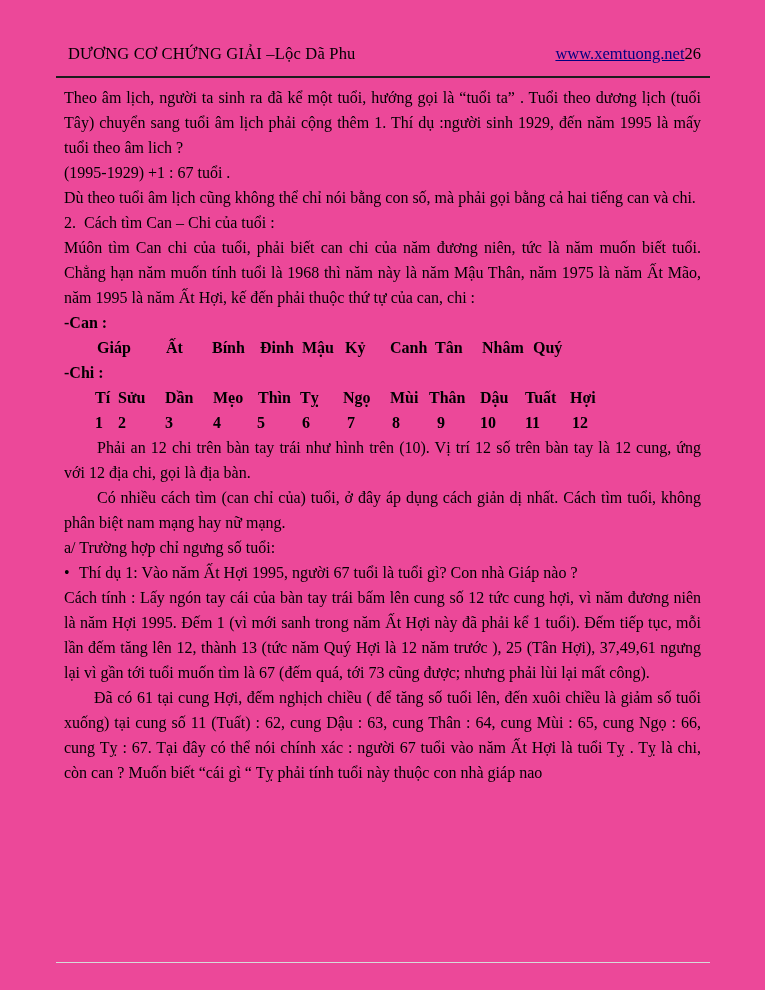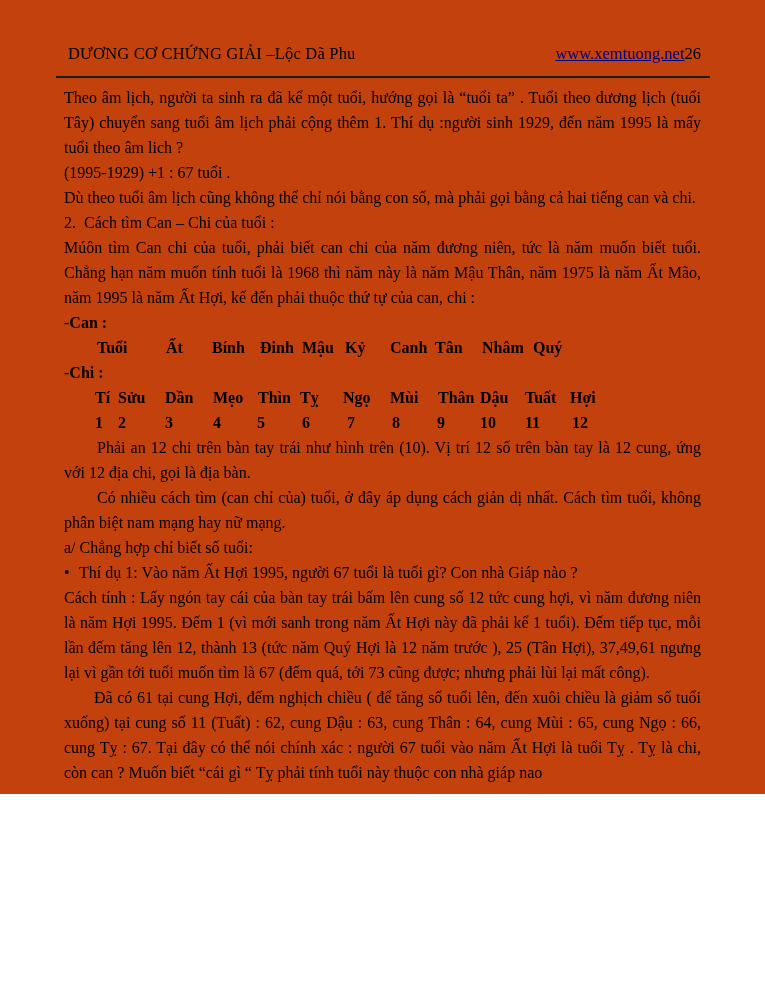--- a/index.html
+++ b/index.html
@@ -1,21 +1,21 @@
 <!DOCTYPE html>
 <html><head>
 <meta charset="utf-8">
 <style>
   html,body{margin:0;padding:0;}
   body{
     width:765px;height:990px;background:#ffffff;color:#000;
     font-family:"Liberation Serif","DejaVu Serif",serif;
     -webkit-font-smoothing:antialiased;
   }
-  .page{position:relative;width:765px;height:794px;overflow:hidden;background:#c2410c;}
+  .page{position:relative;width:765px;height:990px;overflow:hidden;background:#ec4899;}
 
   
   .header{position:absolute;top:44px;left:68px;width:633px;display:flex;align-items:baseline;font-size:16.5px;white-space:nowrap;}
   .header .title{flex:1;letter-spacing:.2px;}
   .header .link{text-decoration:underline;cursor:pointer;}
   .header .pagenum{}
   .rule{position:absolute;top:76px;left:56px;width:654px;height:0;border-top:2px solid #1c1c1c;}
   .footer-rule{position:absolute;top:962px;left:56px;width:654px;height:0;border-top:1px solid #d9d9d9;}
 
   
@@ -50,63 +50,63 @@
   <div class="rule"></div>
 
   <div class="content">
     <p>Theo âm lịch, người ta sinh ra đã kể một tuổi, hướng gọi là “tuổi ta” . Tuổi theo dương lịch (tuổi Tây) chuyển sang tuổi âm lịch phải cộng thêm 1. Thí dụ :người sinh 1929, đến năm 1995 là mấy tuổi theo âm lich ?</p>
     <p style="text-align:left;">(1995-1929) +1 : 67 tuổi .</p>
     <p>Dù theo tuổi âm lịch cũng không thể chỉ nói bằng con số, mà phải gọi bằng cả hai tiếng can và chi.</p>
     <p class="ml33">2.&nbsp; Cách tìm Can – Chi của tuổi :</p>
     <p class="ml28">Múôn tìm Can chi của tuổi, phải biết can chi của năm đương niên, tức là năm muốn biết tuổi. Chẳng hạn năm muốn tính tuổi là 1968 thì năm này là năm Mậu Thân, năm 1975 là năm Ất Mão, năm 1995 là năm Ất Hợi, kế đến phải thuộc thứ tự của can, chi :</p>
     <p class="b ml33" style="text-align:left;">-Can :</p>
     <div class="trow" id="can-row">
-        <span style="left: 33px;">Tuổi</span>
+        <span style="left: 33px;">Giáp</span>
         <span style="left: 102px;">Ất</span>
         <span style="left: 148px;">Bính</span>
         <span style="left: 196px;">Đinh</span>
         <span style="left: 238px;">Mậu</span>
         <span style="left: 281px;">Kỷ</span>
         <span style="left: 326px;">Canh</span>
         <span style="left: 371px;">Tân</span>
         <span style="left: 418px;">Nhâm</span>
         <span style="left: 469px;">Quý</span>
       </div>
     <p class="b ml33" style="text-align:left;">-Chi :</p>
     <div class="trow" id="chi-row">
         <span style="left: 31px;">Tí</span>
         <span style="left: 54px;">Sửu</span>
         <span style="left: 101px;">Dần</span>
         <span style="left: 149px;">Mẹo</span>
         <span style="left: 194px;">Thìn</span>
         <span style="left: 236px;">Tỵ</span>
         <span style="left: 279px;">Ngọ</span>
         <span style="left: 326px;">Mùi</span>
-        <span style="left: 374px;">Thân</span>
+        <span style="left: 365px;">Thân</span>
         <span style="left: 416px;">Dậu</span>
         <span style="left: 461px;">Tuất</span>
         <span style="left: 506px;">Hợi</span>
       </div>
     <div class="trow" id="num-row">
         <span style="left: 31px;">1</span>
         <span style="left: 54px;">2</span>
         <span style="left: 101px;">3</span>
         <span style="left: 149px;">4</span>
         <span style="left: 193px;">5</span>
         <span style="left: 238px;">6</span>
         <span style="left: 283px;">7</span>
         <span style="left: 328px;">8</span>
         <span style="left: 373px;">9</span>
         <span style="left: 416px;">10</span>
         <span style="left: 461px;">11</span>
         <span style="left: 508px;">12</span>
       </div>
     <p class="ti33">Phải an 12 chi trên bàn tay trái như hình trên (10). Vị trí 12 số trên bàn tay là 12 cung, ứng với 12 địa chi, gọi là địa bàn.</p>
     <p class="ti33">Có nhiều cách tìm (can chỉ của) tuổi, ở đây áp dụng cách giản dị nhất. Cách tìm tuổi, không phân biệt nam mạng hay nữ mạng.</p>
-    <p class="ml42">a/ Chẳng hợp chỉ biết số tuổi:</p>
+    <p class="ml42">a/ Trường hợp chỉ ngưng số tuổi:</p>
     <p class="bullet-line"><span class="bullet">•</span><span>Thí dụ 1: Vào năm Ất Hợi 1995, người 67 tuổi là tuổi gì? Con nhà Giáp nào ?</span></p>
     <p>Cách tính : Lấy ngón tay cái của bàn tay trái bấm lên cung số 12 tức cung hợi, vì năm đương niên là năm Hợi 1995. Đếm 1 (vì mới sanh trong năm Ất Hợi này đã phải kể 1 tuổi). Đếm tiếp tục, mỗi lần đếm tăng lên 12, thành 13 (tức năm Quý Hợi là 12 năm trước ), 25 (Tân Hợi), 37,49,61 ngưng lại vì gần tới tuổi muốn tìm là 67 (đếm quá, tới 73 cũng được; nhưng phải lùi lại mất công).</p>
     <p class="ti30">Đã có 61 tại cung Hợi, đếm nghịch chiều ( để tăng số tuổi lên, đến xuôi chiều là giảm số tuổi xuống) tại cung số 11 (Tuất) : 62, cung Dậu : 63, cung Thân : 64, cung Mùi : 65, cung Ngọ : 66, cung Tỵ : 67. Tại đây có thể nói chính xác : người 67 tuổi vào năm Ất Hợi là tuổi Tỵ . Tỵ là chi, còn can ? Muốn biết “cái gì “ Tỵ phải tính tuổi này thuộc con nhà giáp nao</p>
   </div>
 
   <div class="footer-rule"></div>
 
 </div>
 
 </body></html>

